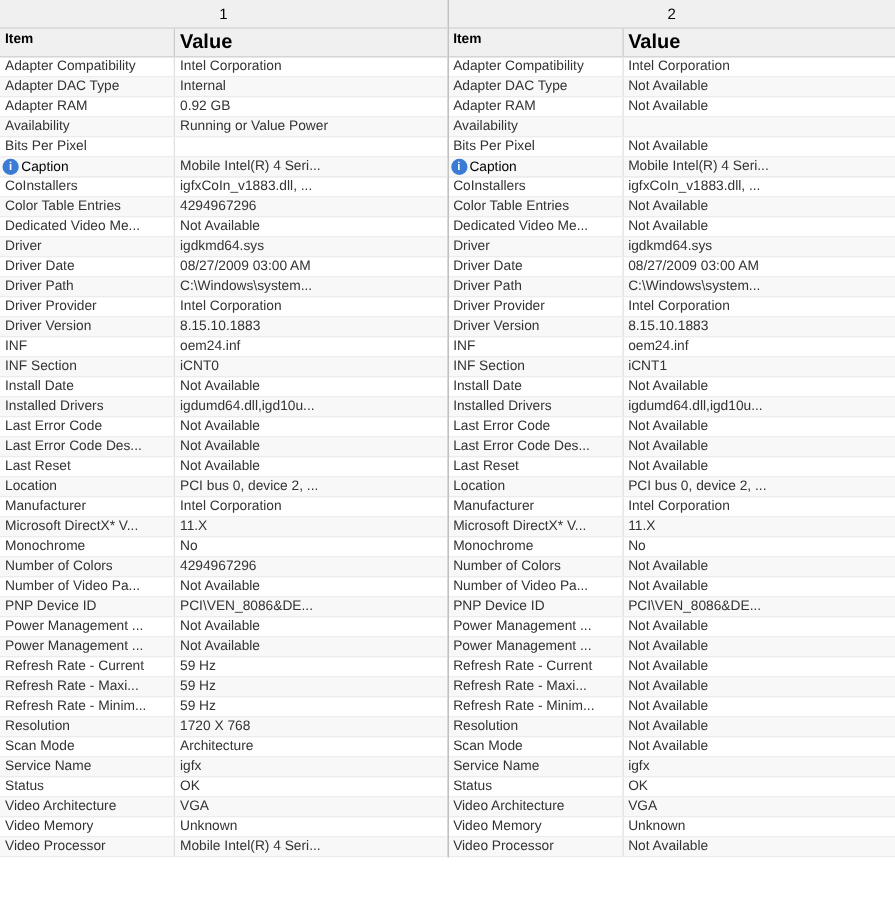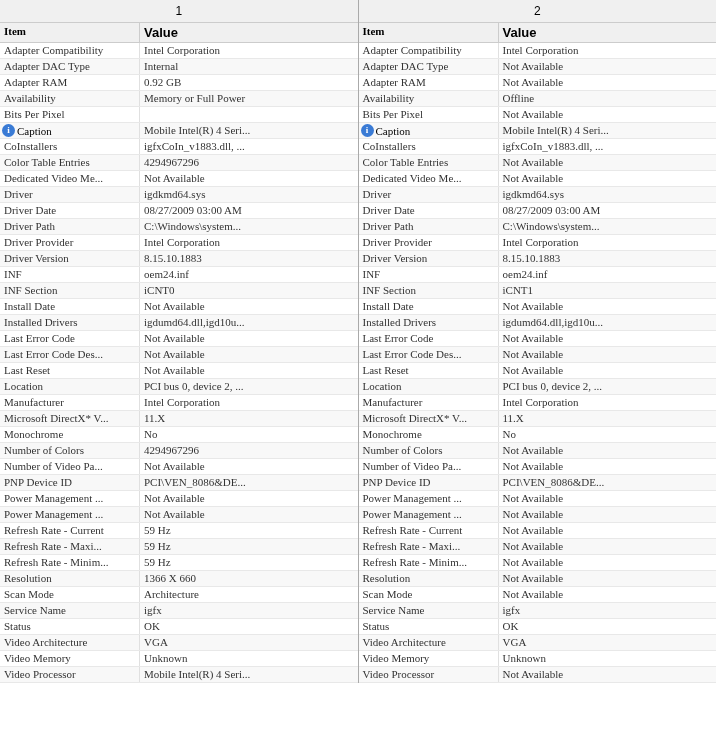--- a/index.html
+++ b/index.html
@@ -37,31 +37,29 @@
       background: #f0f0f0;
       border-bottom: 1px solid #ccc;
     }
     .col-item {
       width: 140px;
       min-width: 140px;
       padding: 2px 4px;
       font-weight: bold;
       border-right: 1px solid #ccc;
       font-size: 11px;
-      font-family: Liberation Serif, serif;
     }
     .col-value {
       flex: 1;
       padding: 2px 4px;
       font-weight: bold;
-      font-size: 13px;
+      font-size: 16px;
     }
     .table-body {
       overflow: hidden;
-      font-family: Liberation Serif, serif;
     }
     .table-row {
       display: flex;
       border-bottom: 1px solid #e8e8e8;
       min-height: 16px;
     }
     .table-row:nth-child(odd) {
       background: #fff;
     }
     .table-row:nth-child(even) {
@@ -132,21 +130,21 @@
         <div class="table-row">
           <div class="cell-item">Adapter DAC Type</div>
           <div class="cell-value">Internal</div>
         </div>
         <div class="table-row">
           <div class="cell-item">Adapter RAM</div>
           <div class="cell-value">0.92 GB</div>
         </div>
         <div class="table-row">
           <div class="cell-item">Availability</div>
-          <div class="cell-value">Memory or Full Power</div>
+          <div class="cell-value">Running or Value Power</div>
         </div>
         <div class="table-row">
           <div class="cell-item">Bits Per Pixel</div>
         </div>
         <div class="table-row caption-row">
           <div class="caption-cell">
             <span class="info-icon">i</span>
             <span>Caption</span>
           </div>
           <div class="cell-value">Mobile Intel(R) 4 Seri...</div>
@@ -254,21 +252,21 @@
         <div class="table-row">
           <div class="cell-item">Refresh Rate - Maxi...</div>
           <div class="cell-value">59 Hz</div>
         </div>
         <div class="table-row">
           <div class="cell-item">Refresh Rate - Minim...</div>
           <div class="cell-value">59 Hz</div>
         </div>
         <div class="table-row">
           <div class="cell-item">Resolution</div>
-          <div class="cell-value">1366 X 660</div>
+          <div class="cell-value">1720 X 768</div>
         </div>
         <div class="table-row">
           <div class="cell-item">Scan Mode</div>
           <div class="cell-value">Architecture</div>
         </div>
         <div class="table-row">
           <div class="cell-item">Service Name</div>
           <div class="cell-value">igfx</div>
         </div>
         <div class="table-row">
@@ -303,21 +301,20 @@
         <div class="table-row">
           <div class="cell-item">Adapter DAC Type</div>
           <div class="cell-value">Not Available</div>
         </div>
         <div class="table-row">
           <div class="cell-item">Adapter RAM</div>
           <div class="cell-value">Not Available</div>
         </div>
         <div class="table-row">
           <div class="cell-item">Availability</div>
-          <div class="cell-value">Offline</div>
         </div>
         <div class="table-row">
           <div class="cell-item">Bits Per Pixel</div>
           <div class="cell-value">Not Available</div>
         </div>
         <div class="table-row caption-row">
           <div class="caption-cell">
             <span class="info-icon">i</span>
             <span>Caption</span>
           </div>

